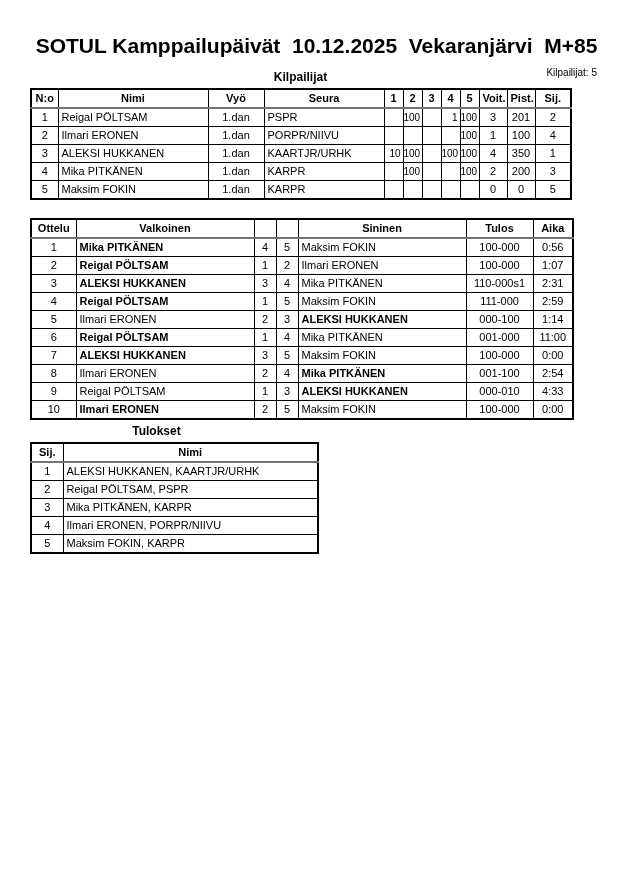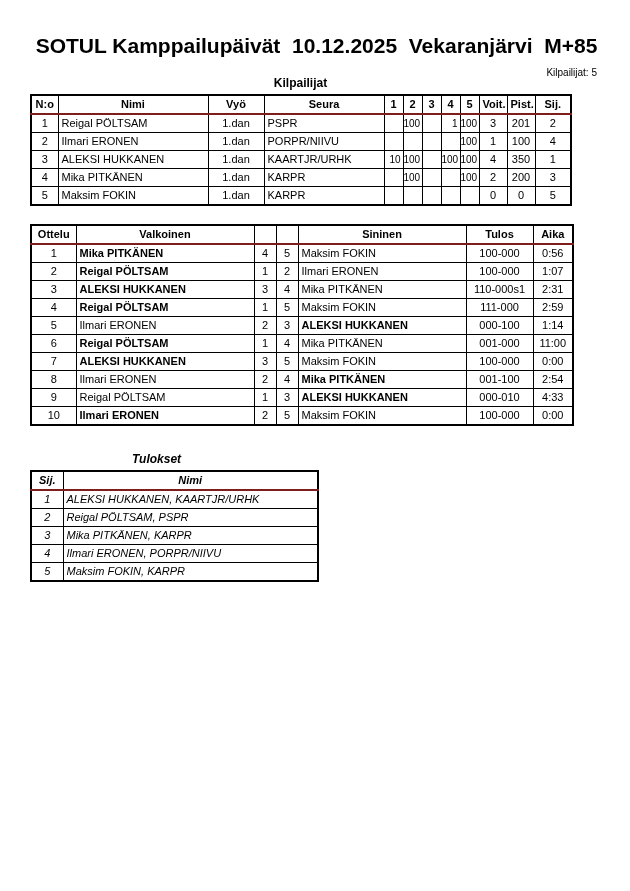--- a/index.html
+++ b/index.html
@@ -27,41 +27,41 @@
     position: absolute;
     top: 67px; right: 33px;
     font-size: 10px;
   }
   .section-heading {
     text-align: center;
     font-weight: 700;
     font-size: 12px;
     margin-bottom: 4px;
   }
-  .w1 { width: 541px; margin-top: 18px; }
+  .w1 { width: 541px; margin-top: 12px; }
   .w2 { width: 542px; margin-top: 18px; }
-  .w3 { width: 253px; margin-top: 26px; font-style: italic; }
+  .w3 { width: 253px; margin-top: 4px; }
   table.grid {
     border-collapse: collapse;
     table-layout: fixed;
     width: 100%;
     border: 2px solid #000;
   }
   .grid th, .grid td {
     border: 1px solid #000;
     font-size: 11px;
     line-height: 13px;
     padding: 2px 3px;
     white-space: nowrap;
     overflow: hidden;
   }
   .grid th {
     font-weight: 700;
     text-align: center;
-    border-bottom: 2px solid #7f1d1d;
+    border-bottom: 2px solid #737373;
   }
   td.l { text-align: left; }
   td.c { text-align: center; }
   td.b { font-weight: 700; }
   td.s { padding: 2px 2px 2px 0; font-size: 10px; text-align: right; }
 </style>
 </head>
 <body>
 
 <div class="page">

